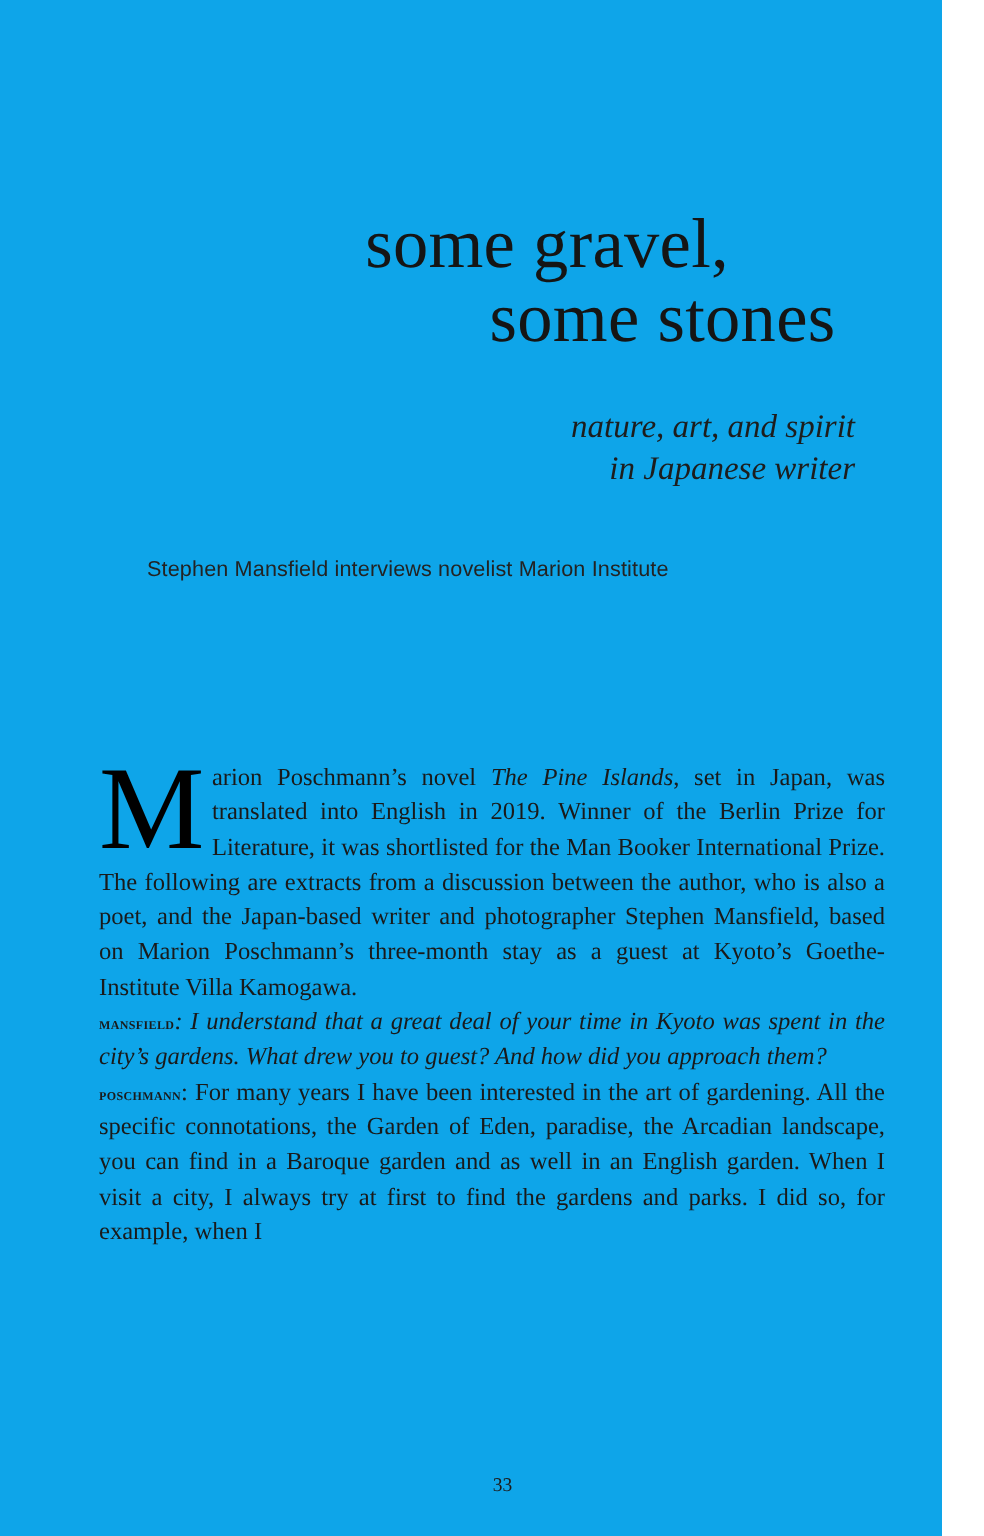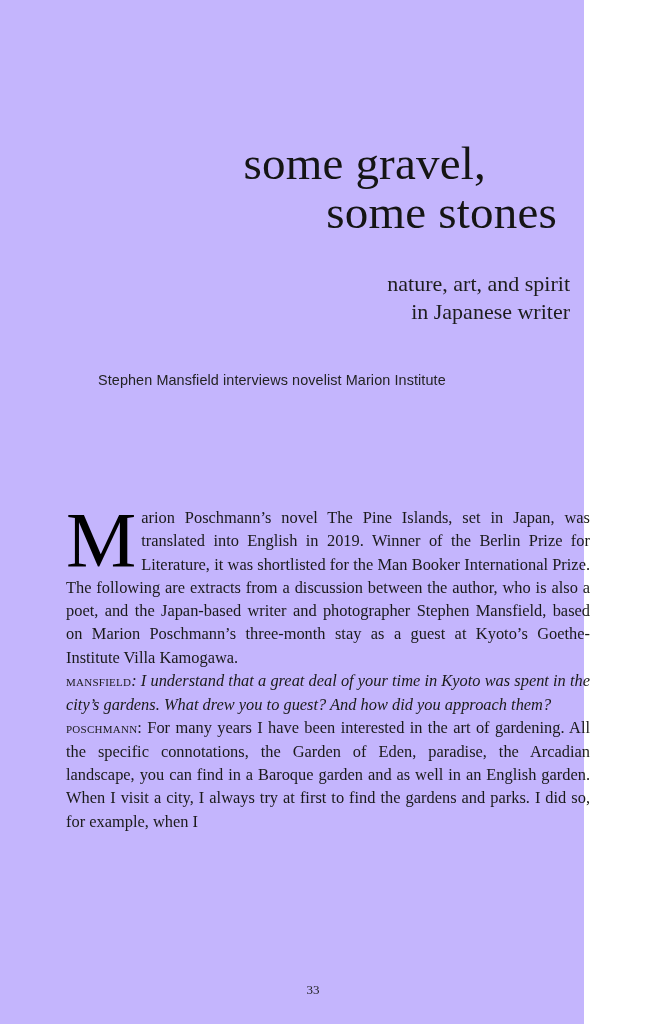--- a/index.html
+++ b/index.html
@@ -12,23 +12,23 @@
     height: 1024px;
     position: relative;
     font-family: "Liberation Serif", "DejaVu Serif", serif;
     color: #1a1a1a;
     overflow: hidden;
   }
 
   .page {
     position: absolute;
     top: 0; left: 0;
-    width: 584px;
+    width: 628px;
     height: 1024px;
-    background: #c4b5fd;
+    background: #0ea5e9;
   }
 
   
   .masthead {
     position: absolute;
     left: 66px;
     top: 140px;
     width: 504px;
   }
 
@@ -48,20 +48,21 @@
   .title-line-1 { margin-right: 84px; }
   .title-line-2 { margin-right: 13px; margin-top: 2px; }
 
   .subtitle-block {
     text-align: right;
     margin-top: 34px;
     line-height: 1.28;
   }
   .subtitle-line {
     display: block;
+    font-style: italic;
     font-size: 22px;
     color: #1d1d1d;
     white-space: nowrap;
   }
 
   .byline {
     margin-top: 46px;
     text-align: left;
     padding-left: 32px;
     font-family: "Liberation Sans", "DejaVu Sans", sans-serif;
@@ -104,39 +105,39 @@
   }
 
   .qa {
     margin-top: 27px;
   }
 
   .speaker {
     font-variant: small-caps;
     font-feature-settings: "smcp";
     text-transform: lowercase;
-    font-weight: 400;
-    font-size: 16px;
+    font-weight: 700;
+    font-size: 11px;
     letter-spacing: 0.25px;
   }
   .speaker::first-letter { text-transform: uppercase; }
 
   .q-text {
     font-style: italic;
   }
   .q-colon {
     font-style: italic;
     font-weight: 400;
   }
   .a-colon {
     font-style: normal;
     font-weight: 400;
   }
 
-  .booktitle { }
+  .booktitle { font-style: italic; }
 
   
   .folio {
     position: absolute;
     left: 0;
     right: 0;
     top: 982px;
     text-align: center;
     font-size: 13px;
     color: #1c1c1c;

